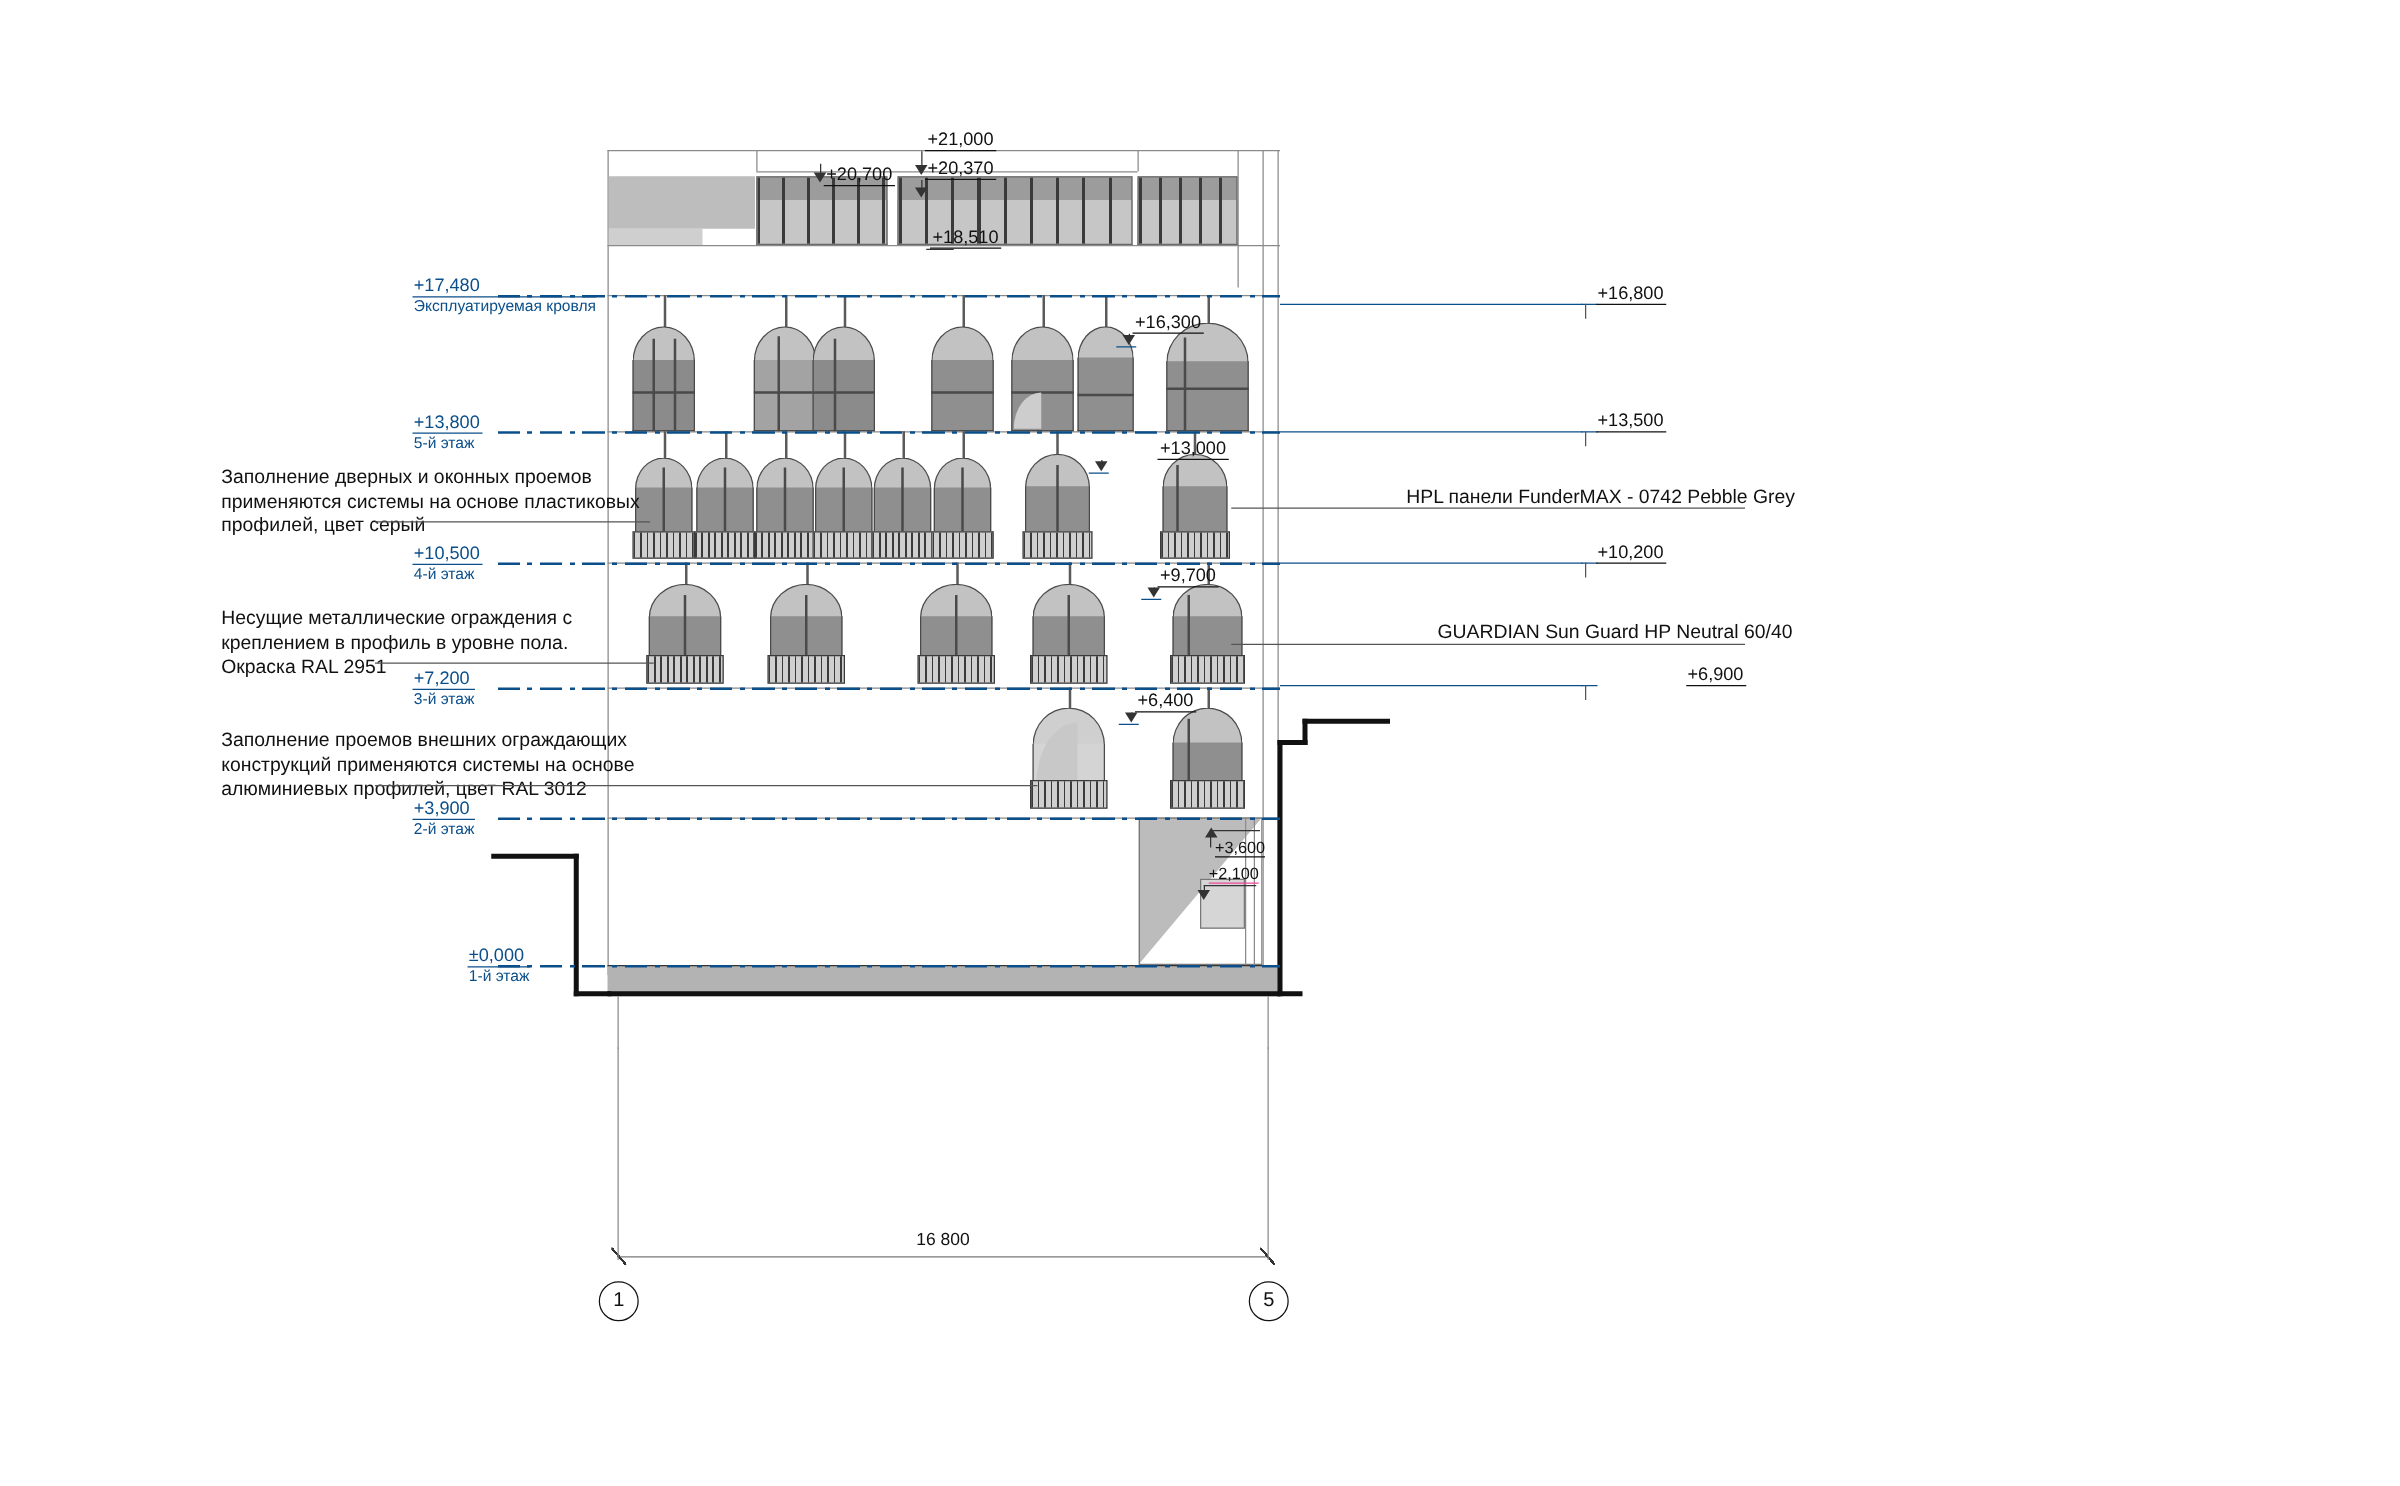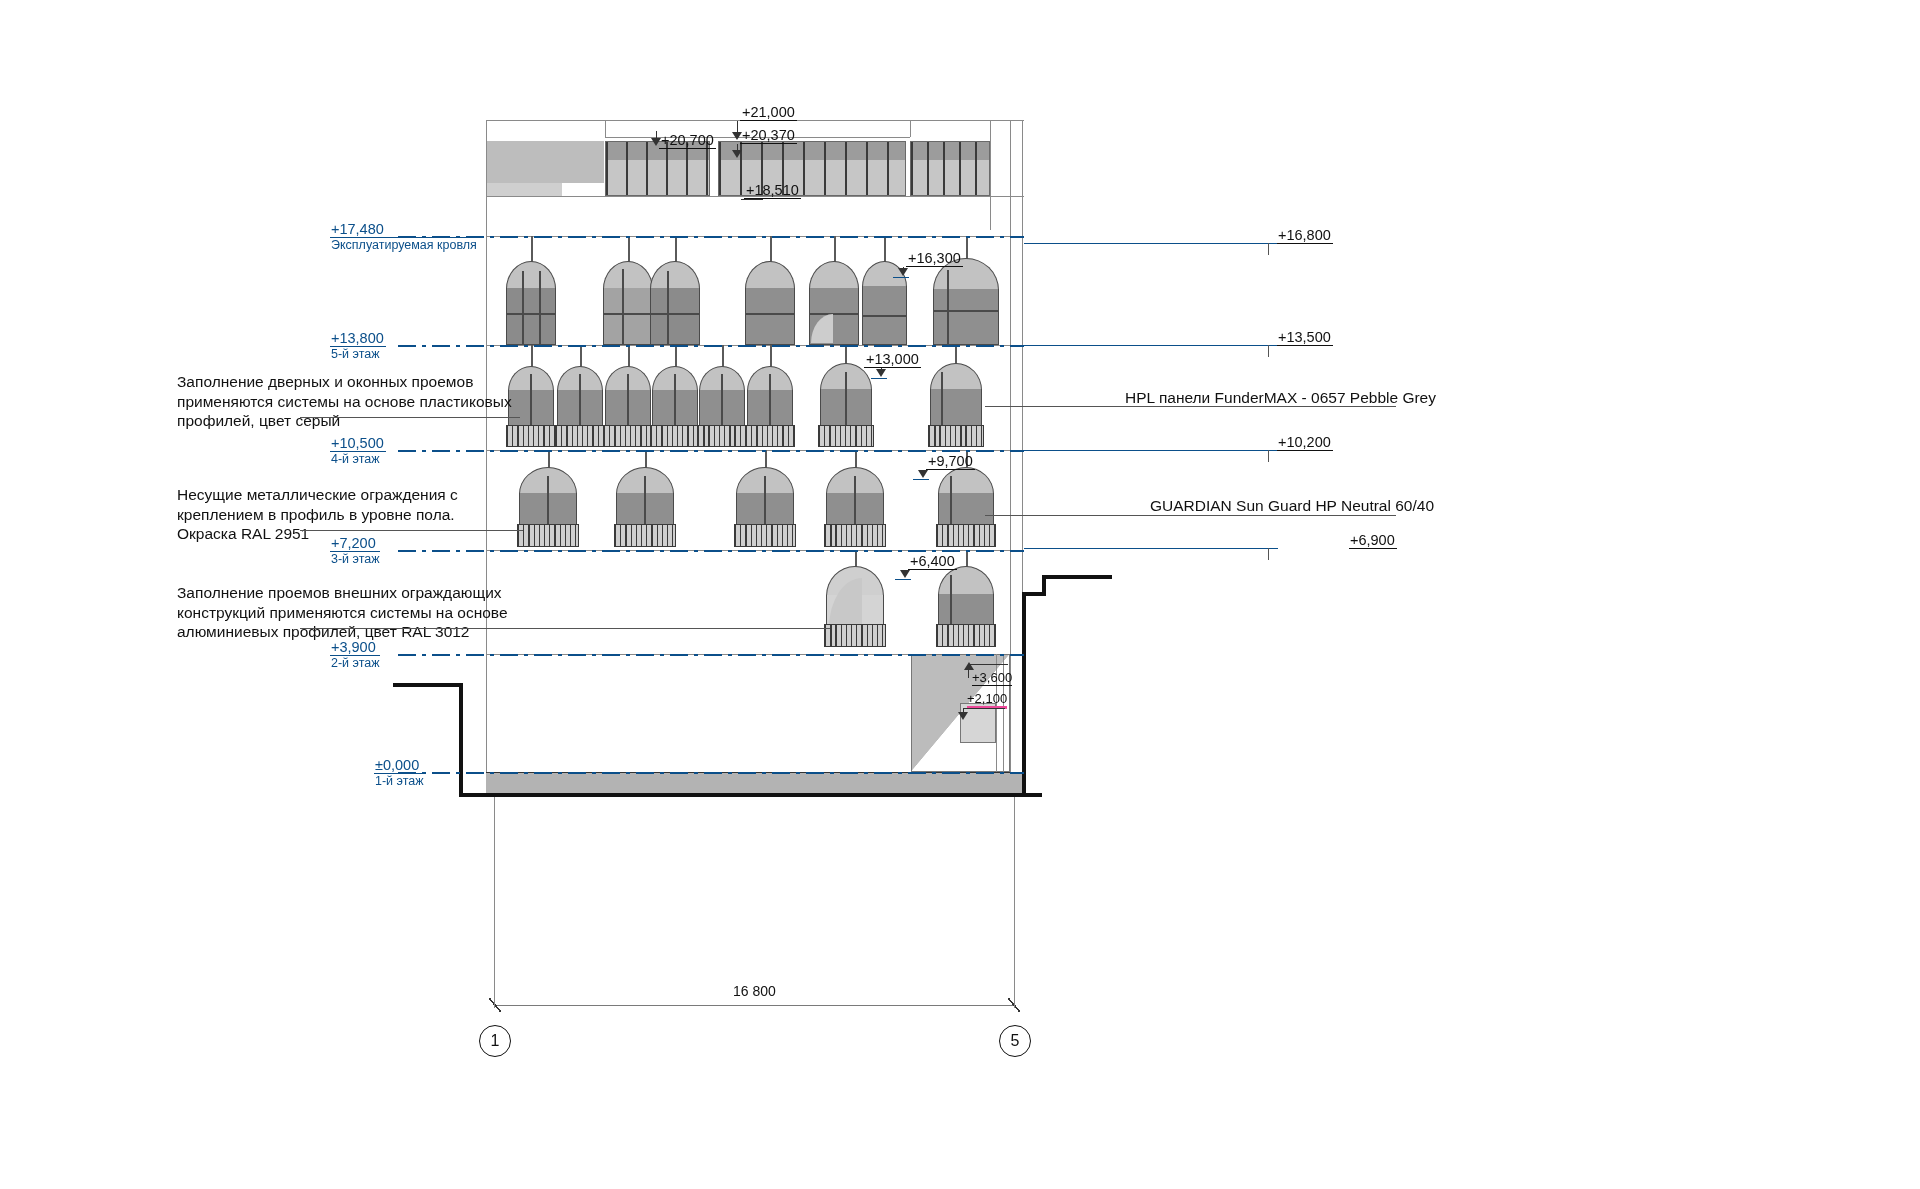--- a/index.html
+++ b/index.html
@@ -391,62 +391,62 @@
     <div class="abs" style="left:741px;top:199px;width:0;height:0;border-top:1px solid #333;width:22px;"></div>
   </div>
 
   <div>
 
     <div class="dim-txt" style="left:906px;top:250px;">+16,300</div>
     <div class="abs" style="left:903px;top:267px;width:0;height:7px;border-left:1px solid #333;"></div>
     <div class="darr" style="left:898px;top:268px;"></div>
     <div class="abs" style="left:893px;top:277px;width:16px;height:0;border-top:1.4px solid #0b4f8a;"></div>
 
-    <div class="dim-txt" style="left:864px;top:351px;">+13,000</div>
+    <div class="dim-txt" style="left:926px;top:351px;">+13,000</div>
     <div class="abs" style="left:881px;top:368px;width:0;height:6px;border-left:1px solid #333;"></div>
     <div class="darr" style="left:876px;top:369px;"></div>
     <div class="abs" style="left:871px;top:378px;width:16px;height:0;border-top:1.4px solid #0b4f8a;"></div>
 
     <div class="dim-txt" style="left:926px;top:453px;">+9,700</div>
     <div class="abs" style="left:923px;top:470px;width:0;height:5px;border-left:1px solid #333;"></div>
     <div class="darr" style="left:918px;top:470px;"></div>
     <div class="abs" style="left:913px;top:479px;width:16px;height:0;border-top:1.4px solid #0b4f8a;"></div>
 
     <div class="dim-txt" style="left:908px;top:553px;">+6,400</div>
     <div class="abs" style="left:905px;top:570px;width:0;height:5px;border-left:1px solid #333;"></div>
     <div class="darr" style="left:900px;top:570px;"></div>
     <div class="abs" style="left:895px;top:579px;width:16px;height:0;border-top:1.4px solid #0b4f8a;"></div>
 
     <div class="small-dim" style="left:972px;top:670px;border-bottom:1px solid #111;">+3,600</div>
     <div class="abs" style="left:968px;top:664px;width:0;height:14px;border-left:1px solid #333;"></div>
     <div class="abs" style="left:964px;top:662px;width:0;height:0;border-left:5px solid transparent;border-right:5px solid transparent;border-bottom:8px solid #333;"></div>
     <div class="abs" style="left:968px;top:664px;width:40px;height:0;border-top:1px solid #333;"></div>
 
-    <div class="small-dim" style="left:967px;top:691px;border-bottom:3px solid #ec4899;">+2,100</div>
+    <div class="small-dim" style="left:967px;top:691px;border-bottom:1px solid #ec4899;">+2,100</div>
     <div class="abs" style="left:963px;top:708px;width:0;height:10px;border-left:1px solid #333;"></div>
     <div class="darr" style="left:958px;top:712px;"></div>
     <div class="abs" style="left:963px;top:708px;width:42px;height:0;border-top:1px solid #333;"></div>
   </div>
 
   <div class="note" style="left:177px;top:372px;">Заполнение дверных и оконных проемов
 применяются системы на основе пластиковых
 профилей, цвет серый</div>
   <div class="lead" style="left:300px;top:417px;width:220px;"></div>
 
   <div class="note" style="left:177px;top:485px;">Несущие металлические ограждения с
 креплением в профиль в уровне пола.
 Окраска RAL 2951</div>
   <div class="lead" style="left:300px;top:530px;width:223px;"></div>
 
   <div class="note" style="left:177px;top:583px;">Заполнение проемов внешних ограждающих
 конструкций применяются системы на основе
 алюминиевых профилей, цвет RAL 3012</div>
   <div class="lead" style="left:300px;top:628px;width:530px;"></div>
 
-  <div class="note-r" style="left:1125px;top:388px;">HPL панели FunderMAX - 0657 Pebble Grey</div>
+  <div class="note-r" style="left:1125px;top:388px;">HPL панели FunderMAX - 0742 Pebble Grey</div>
   <div class="lead" style="left:985px;top:406px;width:411px;"></div>
 
   <div class="note-r" style="left:1150px;top:496px;">GUARDIAN Sun Guard HP Neutral 60/40</div>
   <div class="lead" style="left:985px;top:515px;width:411px;"></div>
 
   <div>
     <div class="thin-v" style="left:494px;top:797px;height:42px;"></div>
     <div class="thin-v" style="left:1014px;top:797px;height:42px;"></div>
     <div class="thin-h" style="left:494px;top:1006px;width:0;"></div>
     <div class="thin-h" style="left:494px;top:1005px;width:520px;border-top:1px solid #7a7a7a;"></div>

